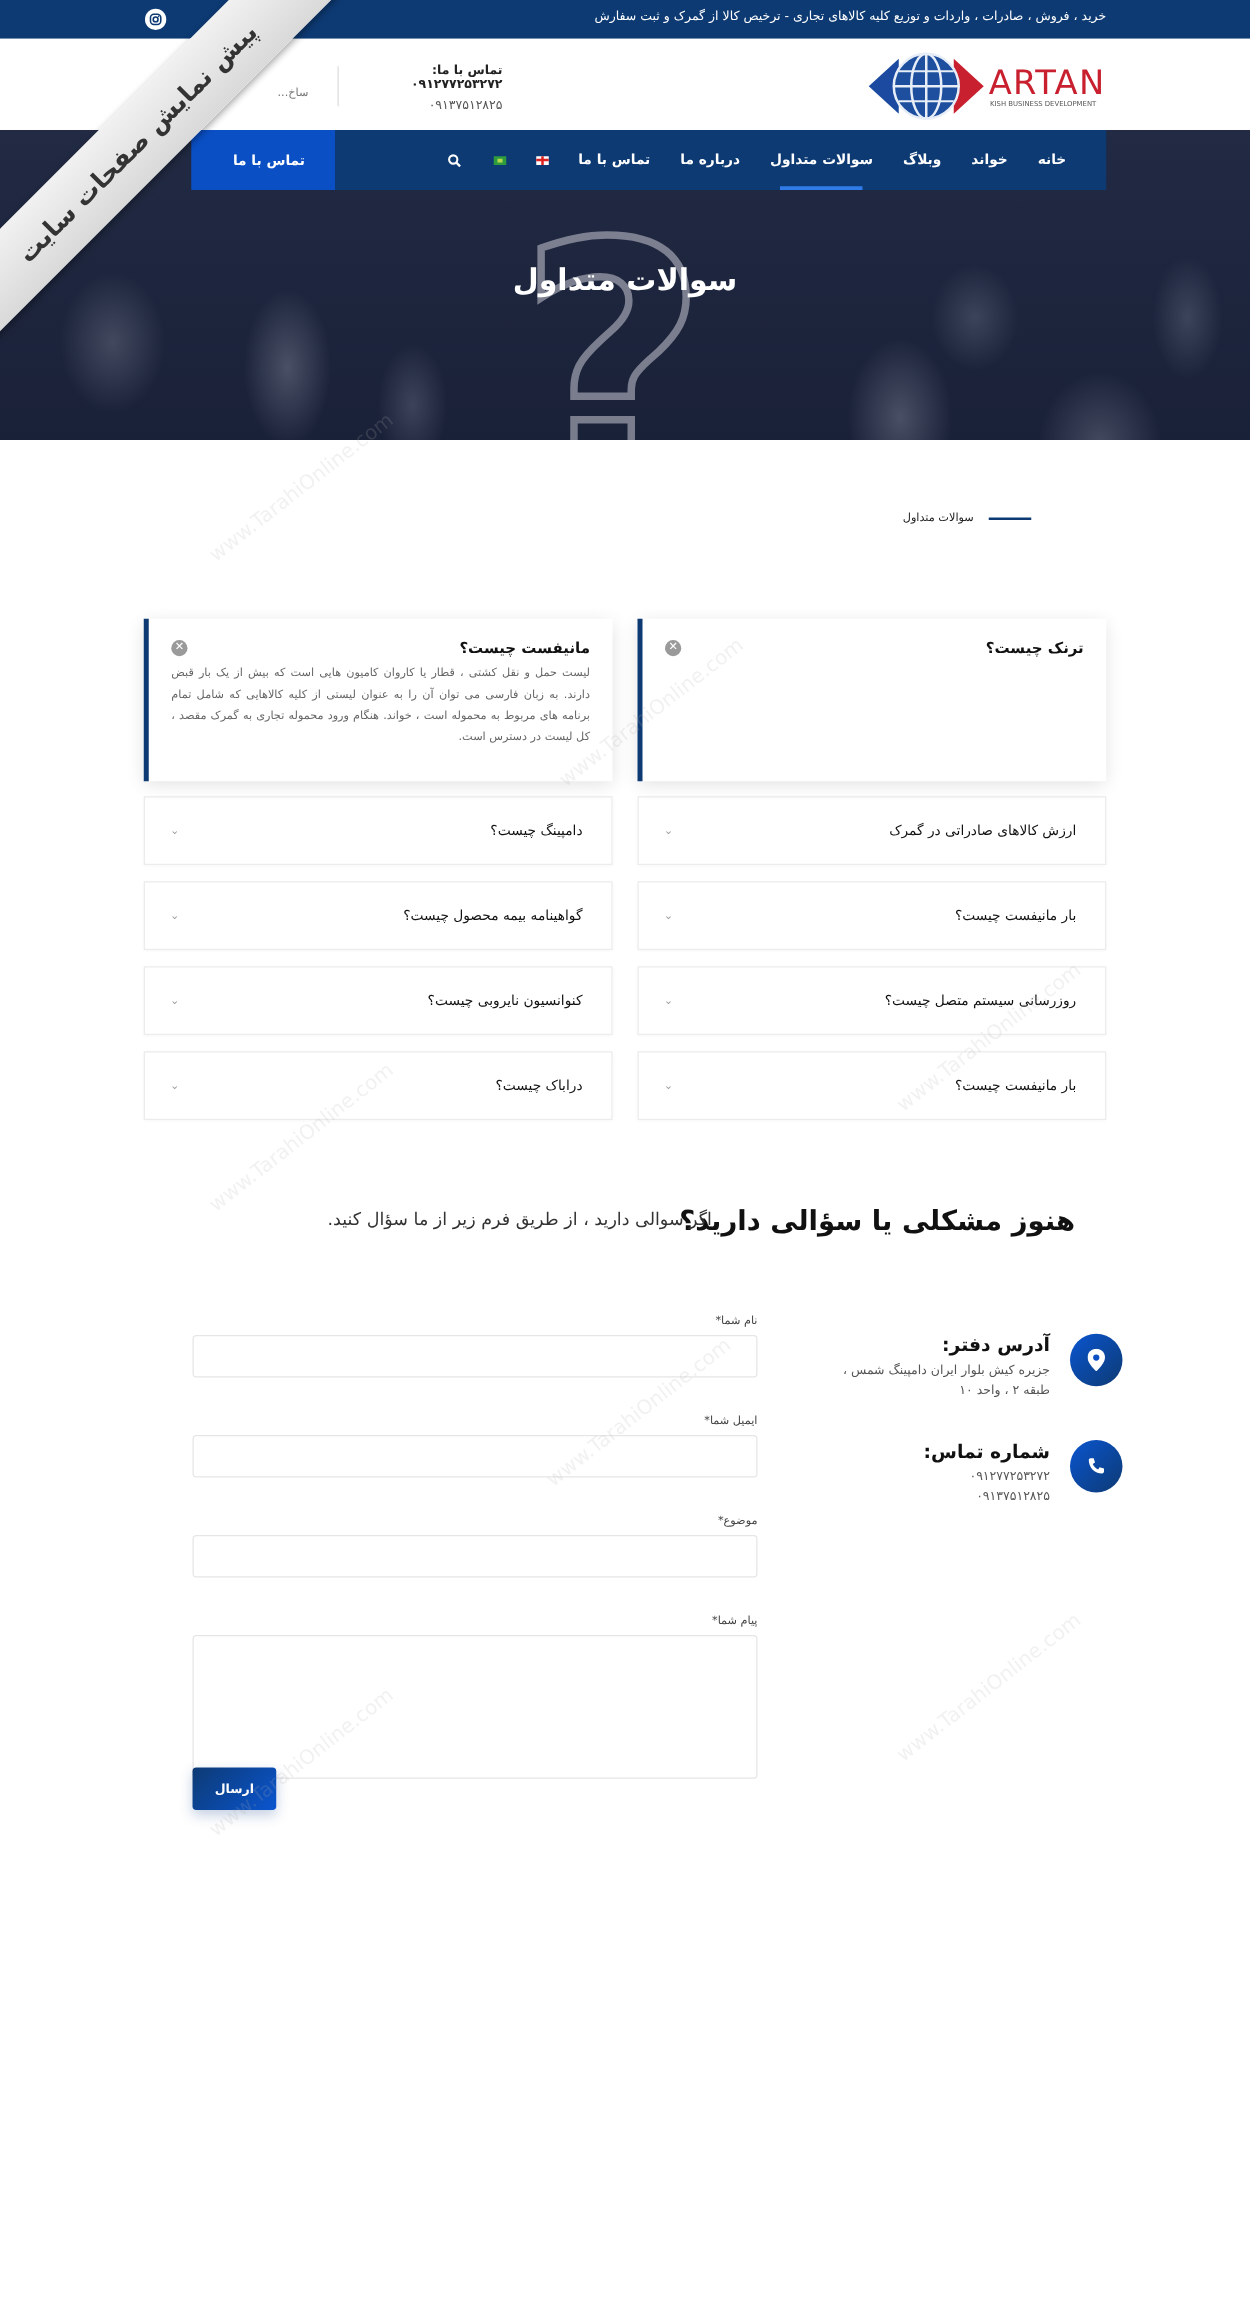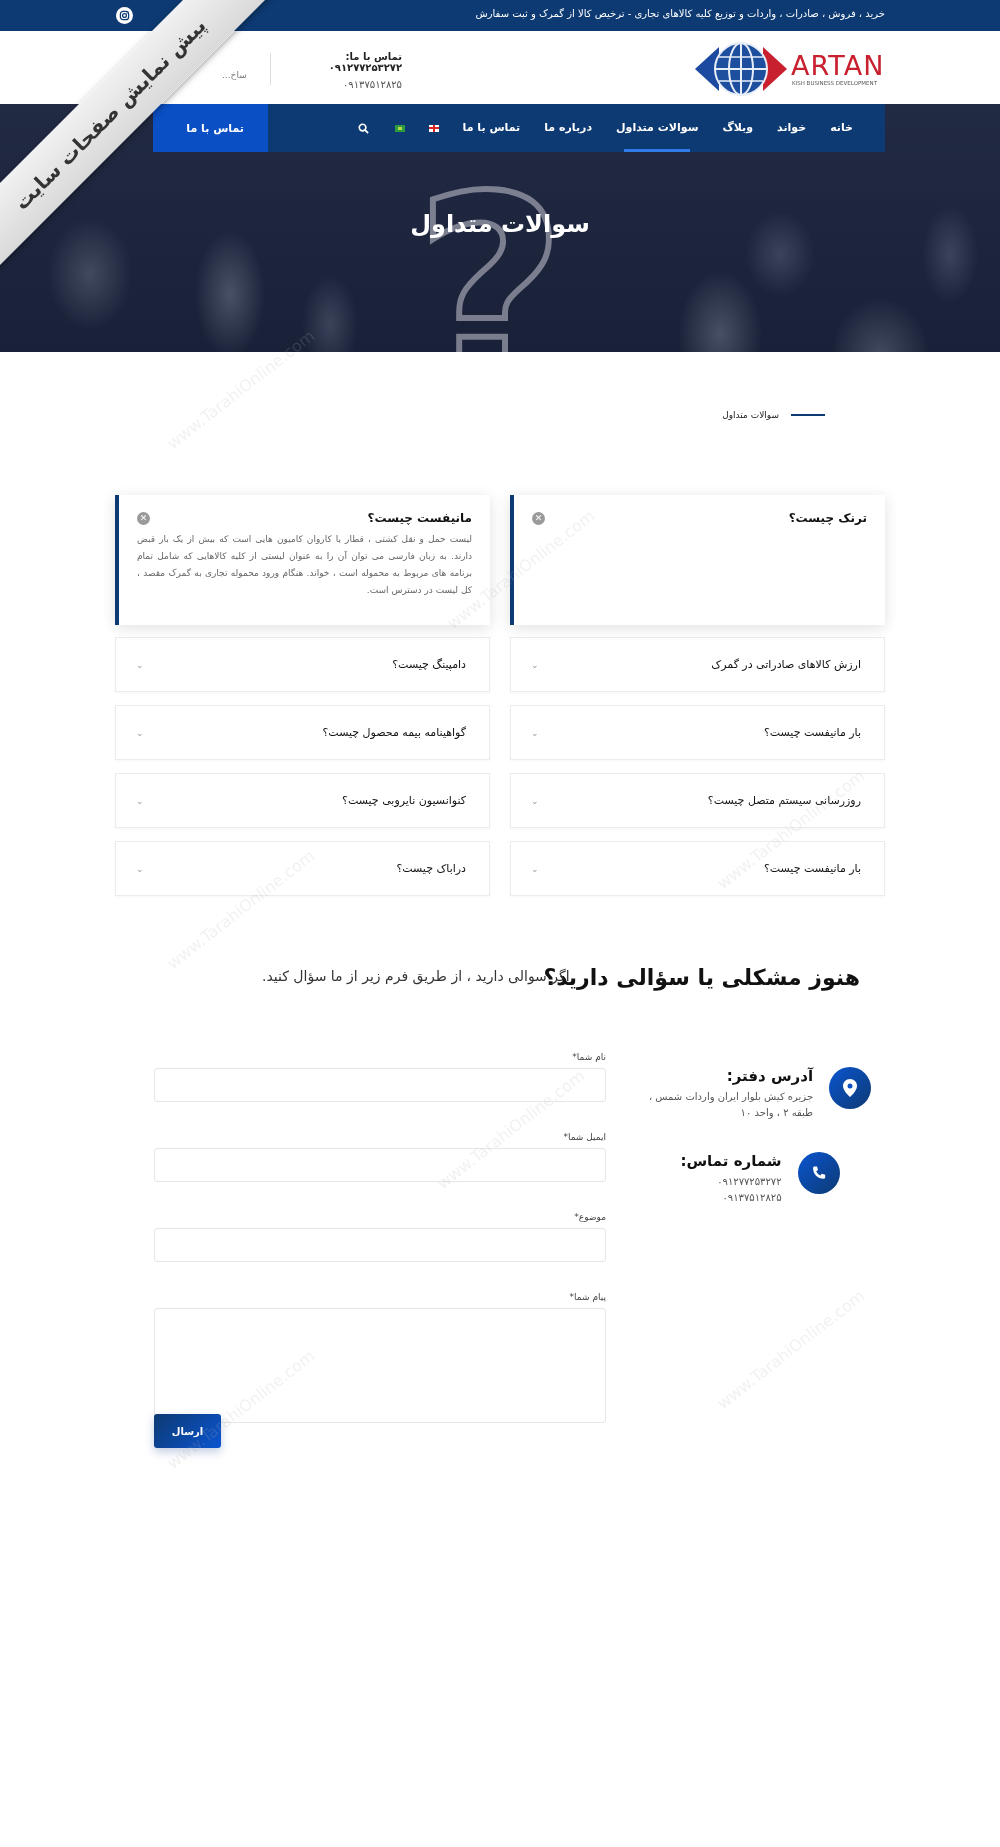--- a/index.html
+++ b/index.html
@@ -71,21 +71,21 @@
   .faq-open .a { direction: rtl; font-size: 9px; line-height: 17px; color: #666; text-align: justify; margin-top: 6px; }
   .faq-close { position: absolute; left: 18px; top: 17px; width: 13px; height: 13px; border-radius: 50%; background: #9a9a9a; color: #fff; font-size: 9px; line-height: 13px; text-align: center; cursor: pointer; }
   .faq-closed { height: 55px; background: #fff; border: 1px solid #ececec; box-shadow: 0 1px 3px rgba(0,0,0,0.04); display: flex; align-items: center; justify-content: space-between; padding: 0 23px 0 20px; margin-bottom: 13px; direction: rtl; cursor: pointer; }
   .faq-closed .q { font-size: 11px; font-weight: normal; color: #111; }
   .faq-chevron { font-size: 9px; color: #999; }
 
   
   .contact-heading { position: absolute; right: 140px; top: 965px; font-size: 22px; font-weight: bold; color: #111; direction: rtl; white-space: nowrap; }
   .contact-sub { position: absolute; left: 262px; top: 968px; font-size: 14px; color: #333; direction: rtl; white-space: nowrap; }
 
-  .info-block { position: absolute; right: 115px; width: 250px; direction: rtl; display: flex; justify-content: center; }
+  .info-block { position: absolute; right: 102px; width: 250px; direction: rtl; display: flex; }
   .info-icon { width: 42px; height: 42px; border-radius: 50%; background: linear-gradient(135deg,#0a55d0,#0d3a73); display:flex; align-items:center; justify-content:center; margin-left: 16px; flex-shrink: 0; }
   .info-title { font-size: 15px; font-weight: bold; color: #111; }
   .info-text { font-size: 10px; color: #555; line-height: 16px; margin-top: 4px; }
 
   .form { position: absolute; left: 154px; top: 1052px; width: 452px; direction: rtl; }
   .form-label { font-size: 9px; color: #444; text-align: right; margin-bottom: 6px; }
   .form-input { width: 452px; height: 34px; border: 1px solid #e6e6e6; border-radius: 3px; background: #fff; margin-bottom: 30px; display: block; }
   .form-textarea { width: 452px; height: 115px; border: 1px solid #e6e6e6; border-radius: 3px; background: #fff; display: block; resize: none; }
   .submit-btn { position: absolute; left: 0; top: 362px; width: 67px; height: 34px; background: linear-gradient(135deg,#0d3a73,#0a55d0); color: #fff; font-size: 10px; font-weight: bold; border-radius: 3px; display:flex; align-items:center; justify-content:center; box-shadow: 0 4px 10px rgba(10,60,140,0.25); cursor: pointer; }
 
@@ -238,21 +238,21 @@
 
 <div class="info-block" style="top:1067px">
   <div class="info-icon">
     <svg width="14" height="18" viewBox="0 0 14 18">
         <path d="M7 0C3.1 0 0 3.1 0 7c0 5 7 11 7 11s7-6 7-11c0-3.9-3.1-7-7-7z" fill="#fff"></path>
         <circle cx="7" cy="7" r="2.5" fill="#0a4fc4"></circle>
       </svg>
   </div>
   <div>
     <div class="info-title">آدرس دفتر:</div>
-    <div class="info-text">جزیره کیش بلوار ایران واردات شمس ،</div>
+    <div class="info-text">جزیره کیش بلوار ایران دامپینگ شمس ،</div>
     <div class="info-text" style="margin-top:0">طبقه ۲ ، واحد ۱۰</div>
   </div>
 </div>
 
 <div class="info-block" style="top:1152px">
   <div class="info-icon">
     <svg width="16" height="16" viewBox="0 0 16 16">
         <path d="M3.5 1.5l2.5 0 1 3.5-1.8 1.2c.8 1.9 2.4 3.5 4.3 4.3l1.2-1.8 3.5 1 0 2.5c0 .8-.7 1.5-1.5 1.5C6.5 13.7 2.3 9.5 2 3c0-.8.7-1.5 1.5-1.5z" fill="#fff"></path>
       </svg>
   </div>

